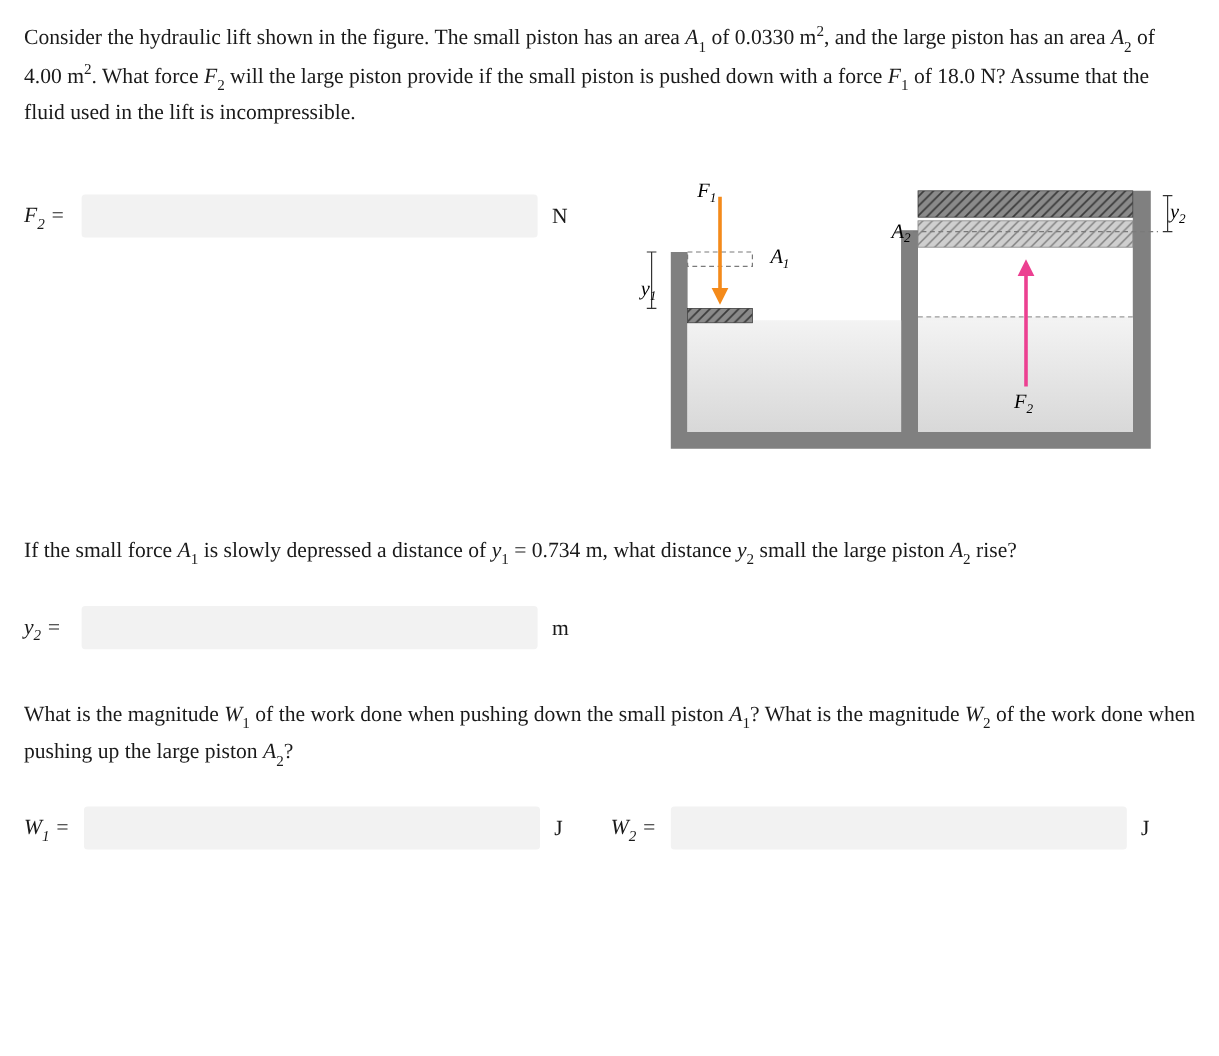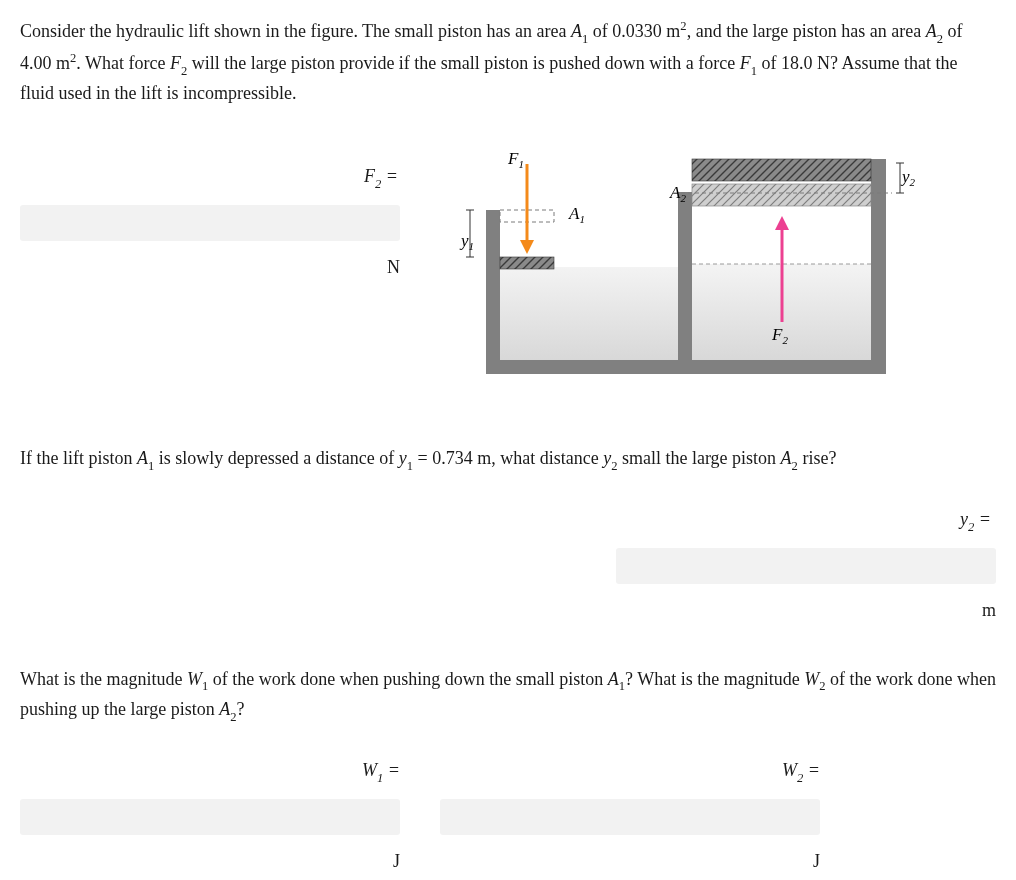--- a/index.html
+++ b/index.html
@@ -10,24 +10,23 @@
       background: #fff;
       padding: 16px 20px;
       width: 1016px;
       line-height: 1.6;
     }
     .problem-text { margin-bottom: 25px; }
     .sub { font-size: 0.7em; vertical-align: sub; position: relative; top: 0.1em; }
     .sup { font-size: 0.7em; vertical-align: super; }
     .answer-section {
       display: flex;
-      align-items: flex-end;
+      align-items: center;
       gap: 12px;
       margin: 20px 0 30px 0;
-      flex-direction: column;
     }
     .answer-label {
       font-style: italic;
       min-width: 36px;
       font-family: 'Times New Roman', Times, serif;
     }
     .answer-input {
       width: 380px;
       height: 36px;
       background: #f2f2f2;
@@ -126,21 +125,21 @@
       <text x="113" y="75" font-family="Times New Roman" font-style="italic" font-size="17"><tspan>A</tspan><tspan font-size="11" dy="4">1</tspan></text>
       <text x="5" y="102" font-family="Times New Roman" font-style="italic" font-size="17"><tspan>y</tspan><tspan font-size="11" dy="4">1</tspan></text>
       <text x="214" y="54" font-family="Times New Roman" font-style="italic" font-size="17"><tspan>A</tspan><tspan font-size="11" dy="4">2</tspan></text>
       <text x="446" y="38" font-family="Times New Roman" font-style="italic" font-size="17"><tspan>y</tspan><tspan font-size="11" dy="4">2</tspan></text>
       <text x="316" y="196" font-family="Times New Roman" font-style="italic" font-size="17"><tspan>F</tspan><tspan font-size="11" dy="4">2</tspan></text>
     </svg>
   </div>
 </div>
 
 <div class="question-text">
-  <span>If the lift piston </span><span class="italic">A</span><span class="sub">1</span><span> is slowly depressed a distance of </span><span class="italic">y</span><span class="sub">1</span><span> = 0.734 m, what distance </span><span class="italic">y</span><span class="sub">2</span><span> small the large piston </span><span class="italic">A</span><span class="sub">2</span><span> rise?</span>
+  <span>If the small force </span><span class="italic">A</span><span class="sub">1</span><span> is slowly depressed a distance of </span><span class="italic">y</span><span class="sub">1</span><span> = 0.734 m, what distance </span><span class="italic">y</span><span class="sub">2</span><span> small the large piston </span><span class="italic">A</span><span class="sub">2</span><span> rise?</span>
 </div>
 
 <div class="answer-section">
   <span class="answer-label"><span class="italic">y</span><span class="sub">2</span><span> = </span></span>
   <input class="answer-input" type="text" style="">
   <span class="unit">m</span>
 </div>
 
 <div class="question-text">
   <span>What is the magnitude </span><span class="italic">W</span><span class="sub">1</span><span> of the work done when pushing down the small piston </span><span class="italic">A</span><span class="sub">1</span><span>? What is the magnitude </span><span class="italic">W</span><span class="sub">2</span><span> of the work done when pushing up the large piston </span><span class="italic">A</span><span class="sub">2</span><span>?</span>

